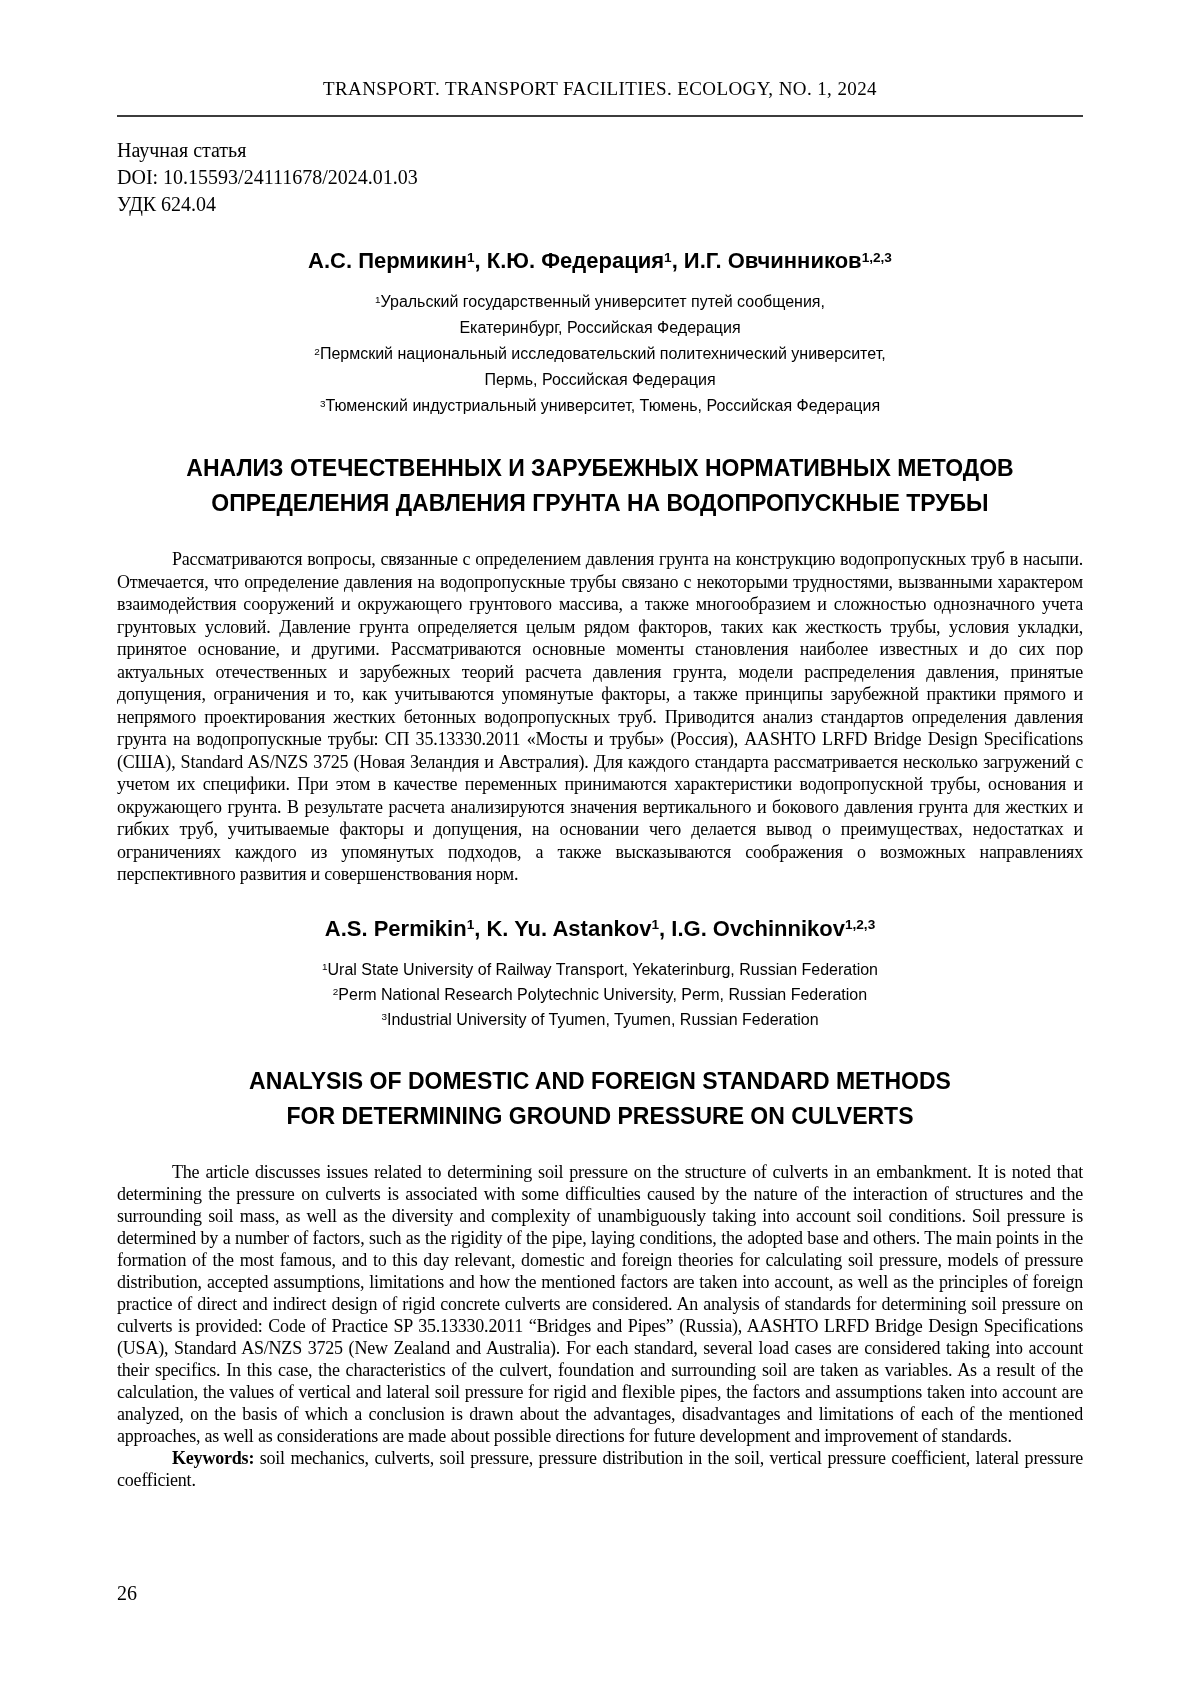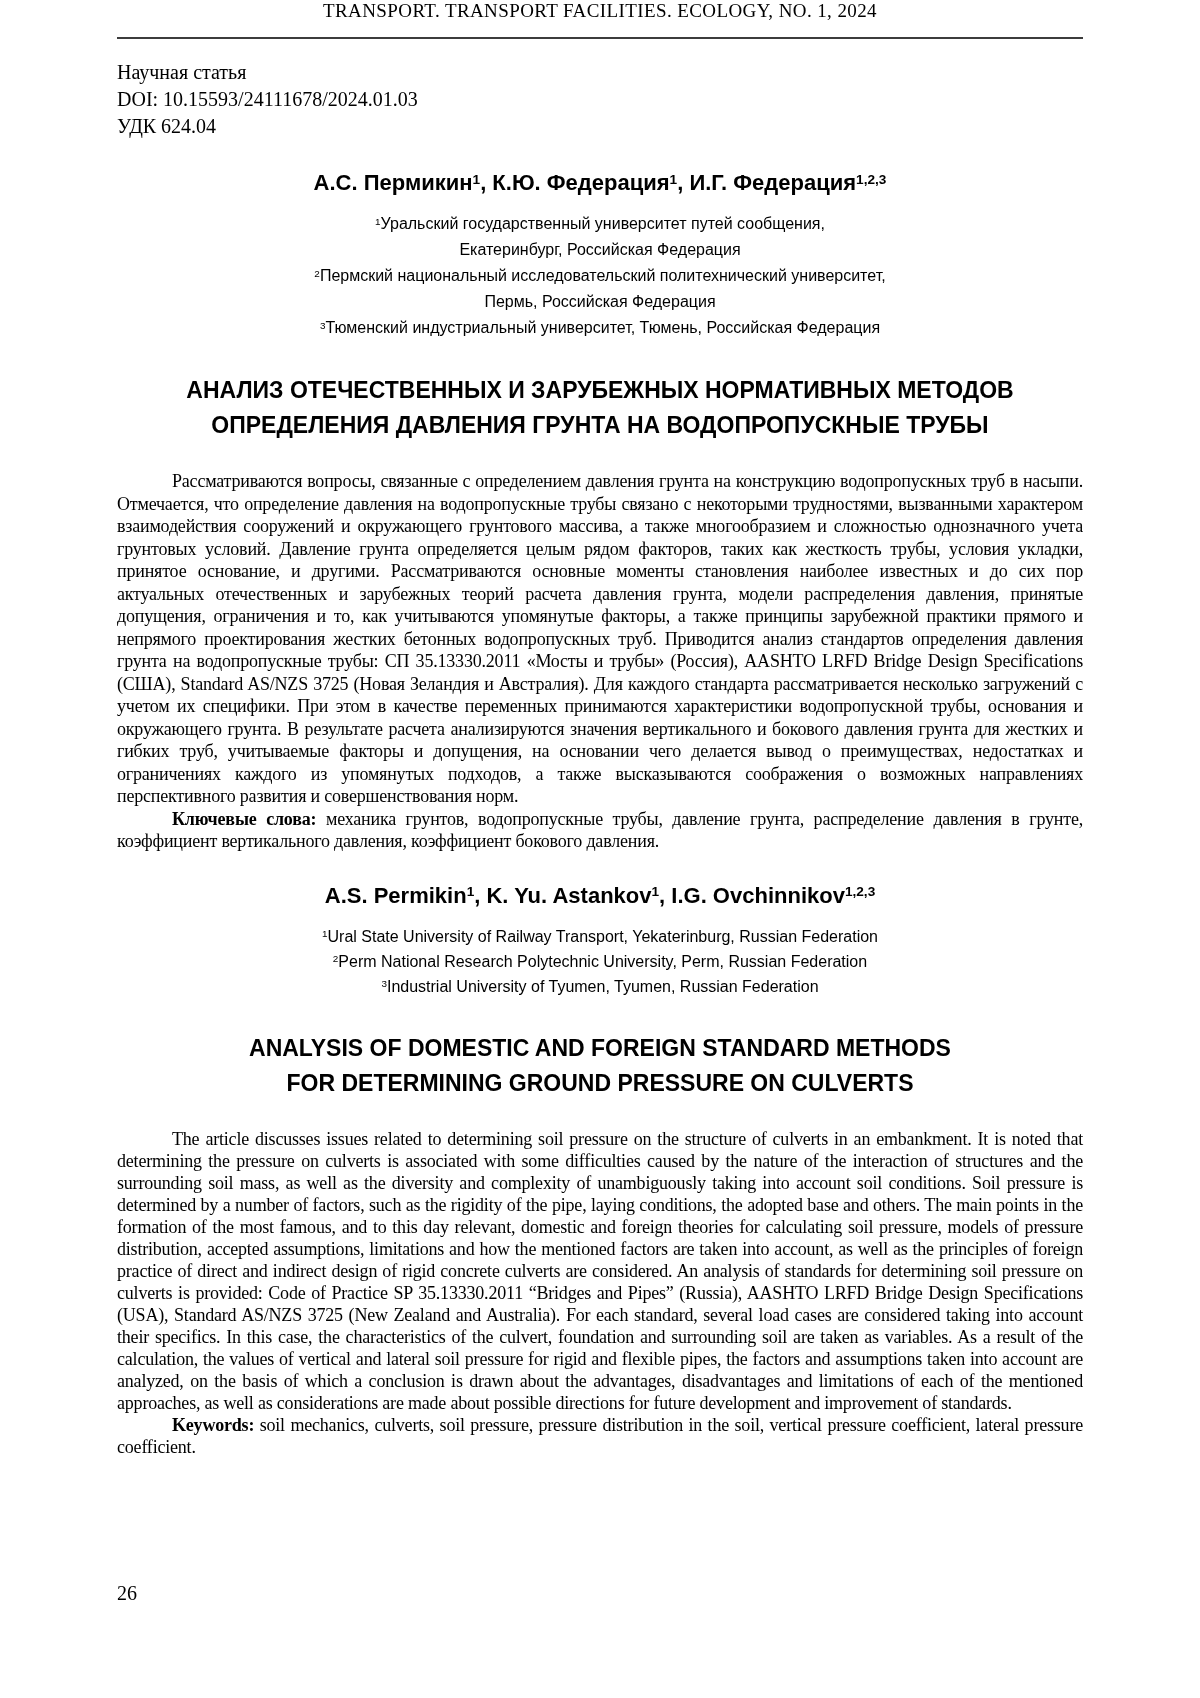--- a/index.html
+++ b/index.html
@@ -15,20 +15,21 @@
     color: #000000;
     font-family: "Liberation Serif", serif;
     overflow: hidden;
     box-sizing: border-box;
   }
   .inner {
     padding: 0 117px;
   }
   
   .journal-line {
+    padding-top: 78px;
     text-align: center;
     font-size: 19px;
     letter-spacing: 0.4px;
     white-space: nowrap;
   }
   .head-rule {
     margin-top: 15px;
     border-bottom: 2px solid #3c3c3c;
     height: 0;
   }
@@ -102,39 +103,38 @@
 
     <div class="journal-line">TRANSPORT. TRANSPORT FACILITIES. ECOLOGY, NO. 1, 2024</div>
     <div class="head-rule"></div>
 
     <div class="meta">
       <div>Научная статья</div>
       <div>DOI: 10.15593/24111678/2024.01.03</div>
       <div>УДК 624.04</div>
     </div>
 
-    <div class="authors"><span>А.С. Пермикин</span><sup class="s">1</sup><span>, </span><span>К.Ю. Федерация</span><sup class="s">1</sup><span>, </span><span>И.Г. Федерация</span><sup class="s">1,2,3</sup>
+    <div class="authors"><span>А.С. Пермикин</span><sup class="s">1</sup><span>, </span><span>К.Ю. Федерация</span><sup class="s">1</sup><span>, </span><span>И.Г. Овчинников</span><sup class="s">1,2,3</sup>
     </div>
 
     <div class="affils">
       <div><sup class="s">1</sup><span>Уральский государственный университет путей сообщения,</span></div>
       <div><span>Екатеринбург, Российская Федерация</span></div>
       <div><sup class="s">2</sup><span>Пермский национальный исследовательский политехнический университет,</span></div>
       <div><span>Пермь, Российская Федерация</span></div>
       <div><sup class="s">3</sup><span>Тюменский индустриальный университет, Тюмень, Российская Федерация</span></div>
     </div>
 
     <div class="art-title">
       <div>АНАЛИЗ ОТЕЧЕСТВЕННЫХ И ЗАРУБЕЖНЫХ НОРМАТИВНЫХ МЕТОДОВ</div>
       <div>ОПРЕДЕЛЕНИЯ ДАВЛЕНИЯ ГРУНТА НА ВОДОПРОПУСКНЫЕ ТРУБЫ</div>
     </div>
 
     <div class="abstract-block">
       <p class="abs" lang="ru">Рассматриваются вопросы, связанные с определением давления грунта на конструкцию водопропускных труб в насыпи. Отмечается, что определение давления на водопропускные трубы связано с некоторыми трудностями, вызванными характером взаимодействия сооружений и окружающего грунтового массива, а также многообразием и сложностью однозначного учета грунтовых условий. Давление грунта определяется целым рядом факторов, таких как жесткость трубы, условия укладки, принятое основание, и другими. Рассматриваются основные моменты становления наиболее известных и до сих пор актуальных отечественных и зарубежных теорий расчета давления грунта, модели распределения давления, принятые допущения, ограничения и то, как учитываются упомянутые факторы, а также принципы зарубежной практики прямого и непрямого проектирования жестких бетонных водопропускных труб. Приводится анализ стандартов определения давления грунта на водопропускные трубы: СП 35.13330.2011 «Мосты и трубы» (Россия), AASHTO LRFD Bridge Design Specifications (США), Standard AS/NZS 3725 (Новая Зеландия и Австралия). Для каждого стандарта рассматривается несколько загружений с учетом их специфики. При этом в качестве переменных принимаются характеристики водопропускной трубы, основания и окружающего грунта. В результате расчета анализируются значения вертикального и бокового давления грунта для жестких и гибких труб, учитываемые факторы и допущения, на основании чего делается вывод о преимуществах, недостатках и ограничениях каждого из упомянутых подходов, а также высказываются соображения о возможных направлениях перспективного развития и совершенствования норм.</p>
-      <p class="abs" lang="ru"><span class="kw-label">Ключевые слова:</span><span> механика грунтов, водопропускные трубы, давление грунта, распределение давления в грунте, коэффициент вертикального давления, коэффициент бокового давления.</span></p>
     </div>
 
     <div class="authors"><span>A.S. Permikin</span><sup class="s">1</sup><span>, </span><span>K. Yu. Astankov</span><sup class="s">1</sup><span>, </span><span>I.G. Ovchinnikov</span><sup class="s">1,2,3</sup>
     </div>
 
     <div class="affils affils-en">
       <div><sup class="s">1</sup><span>Ural State University of Railway Transport, Yekaterinburg, Russian Federation</span></div>
       <div><sup class="s">2</sup><span>Perm National Research Polytechnic University, Perm, Russian Federation</span></div>
       <div><sup class="s">3</sup><span>Industrial University of Tyumen, Tyumen, Russian Federation</span></div>
     </div>

